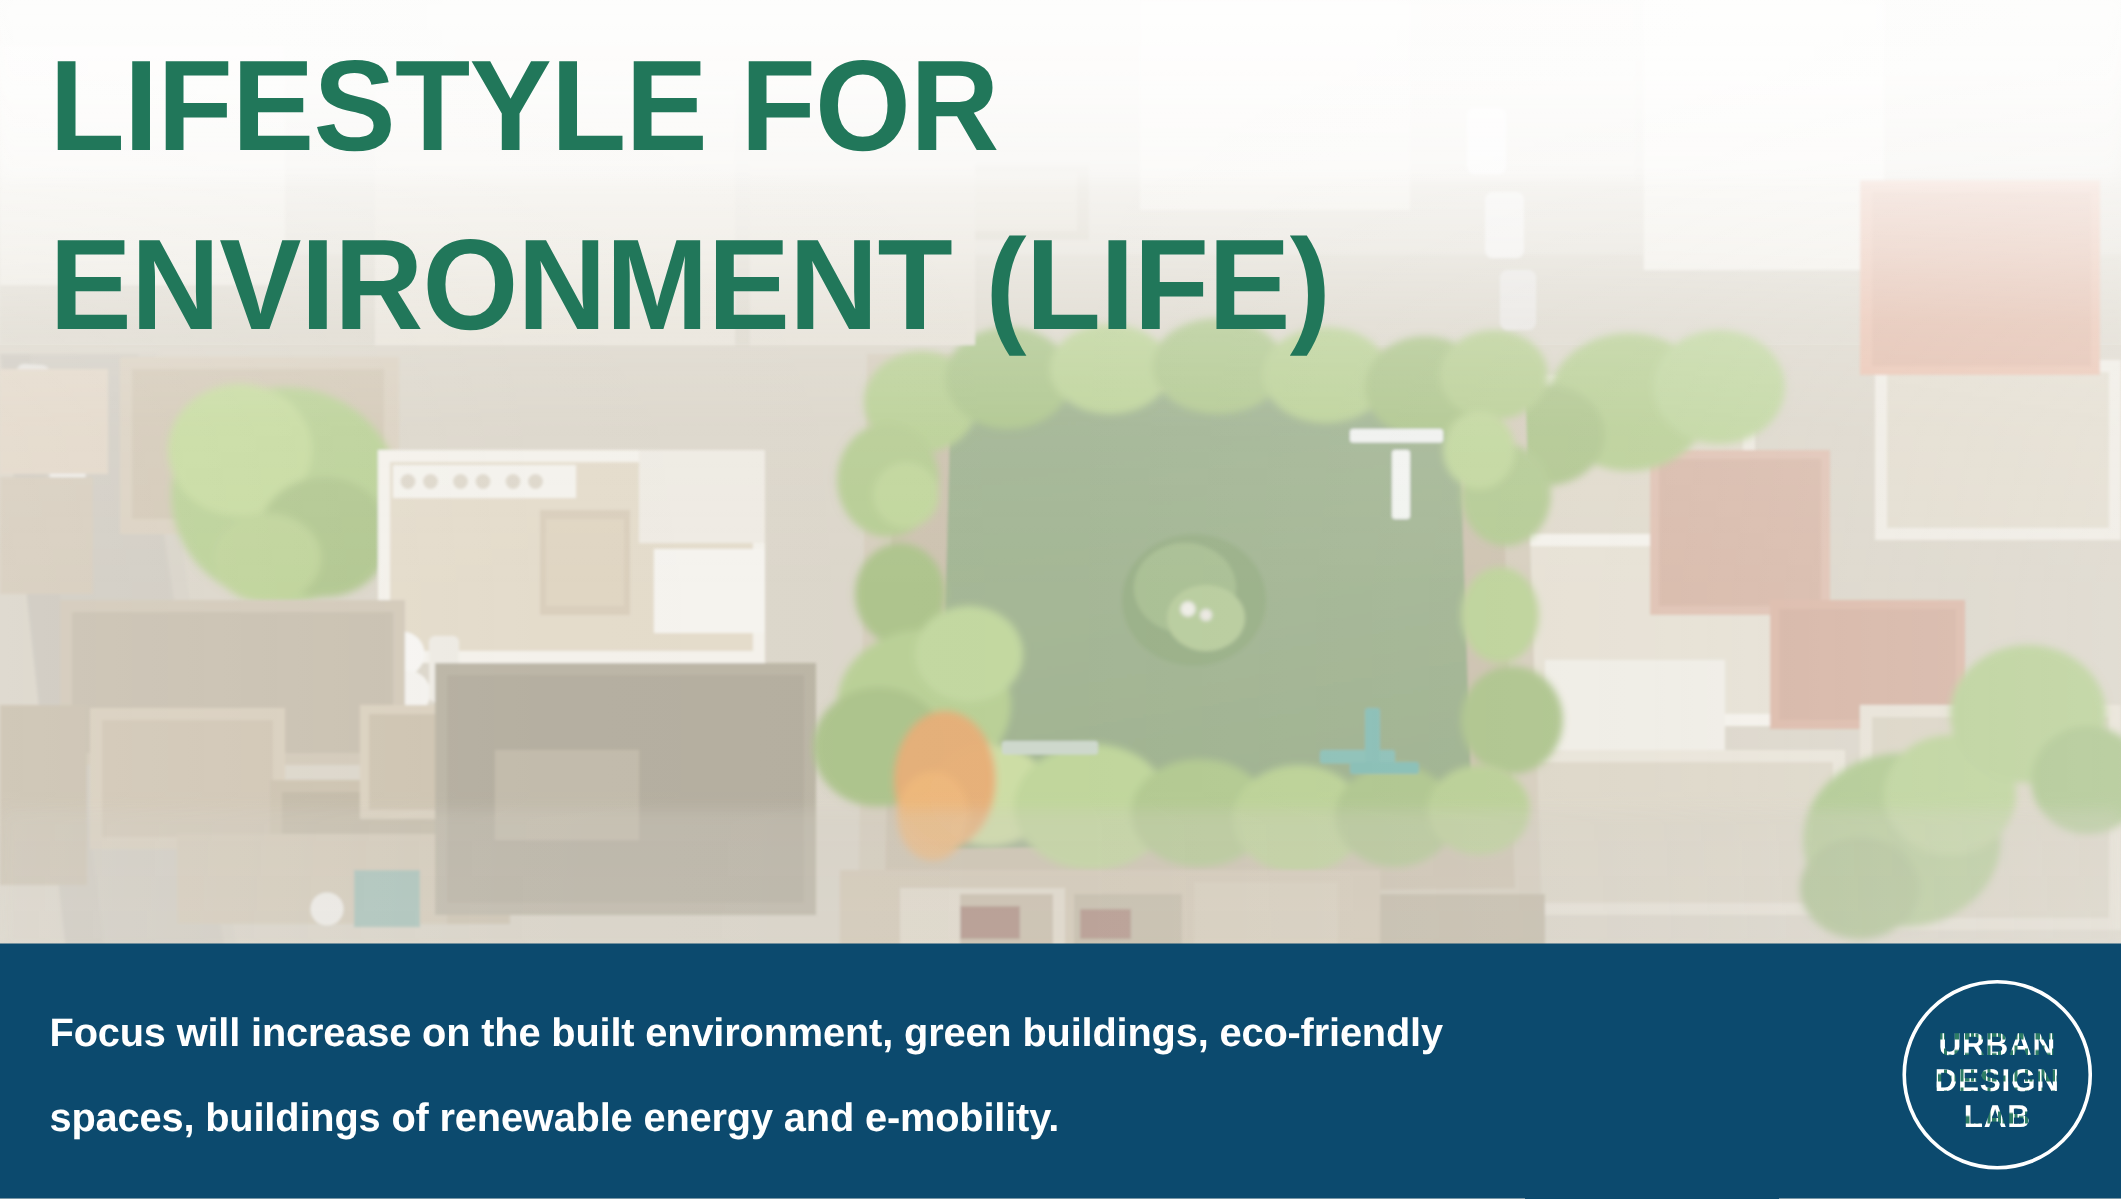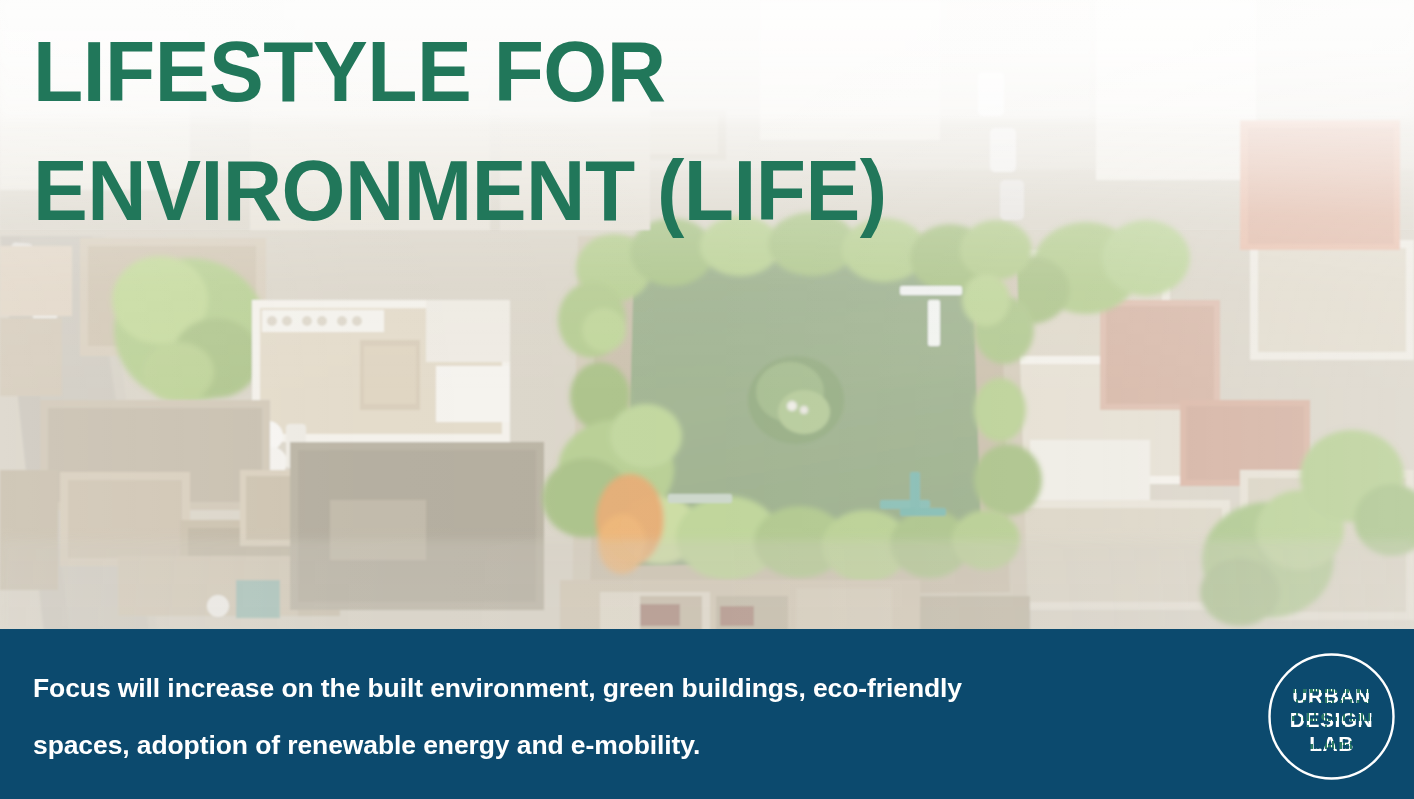--- a/index.html
+++ b/index.html
@@ -304,21 +304,21 @@
     <div class="haze-r"></div>
   </div>
 
   <div class="title">LIFESTYLE FOR
 ENVIRONMENT (LIFE)</div>
 
   <div class="bar">
     <div class="caption">
       <span>Focus will increase on the built environment, green buildings, eco-friendly</span>
       <br>
-      <span>spaces, adoption of renewable energy and e-mobility.</span>
+      <span>spaces, buildings of renewable energy and e-mobility.</span>
     </div>
   </div>
 
   <div class="logo">
     <svg viewBox="0 0 131 131">
       <defs>
 
         <pattern id="bldg" x="0" y="0" width="18" height="14" patternUnits="userSpaceOnUse">
           <rect x="0" y="0" width="18" height="14" fill="#ffffff"></rect>
           <rect x="1" y="7" width="3" height="7" fill="#2d7d64"></rect>

